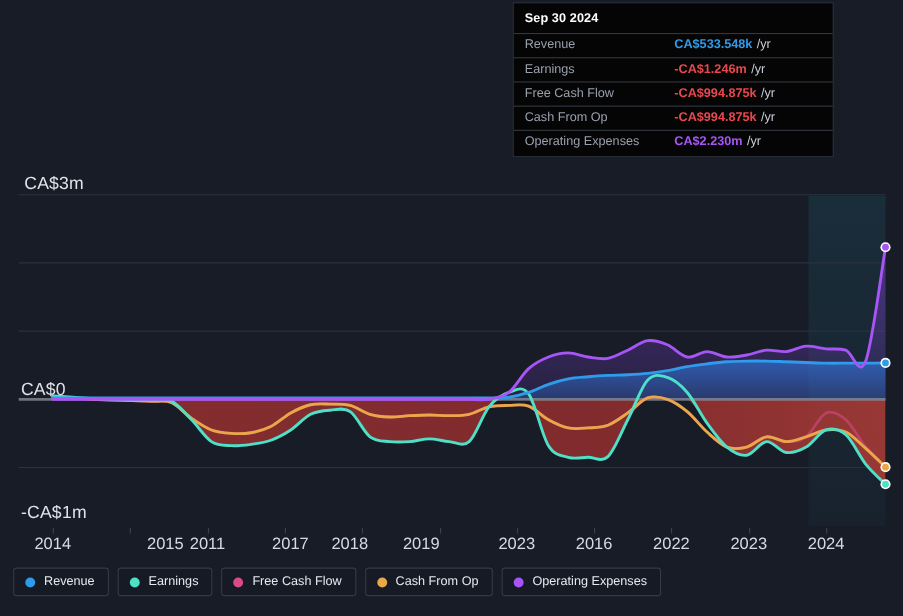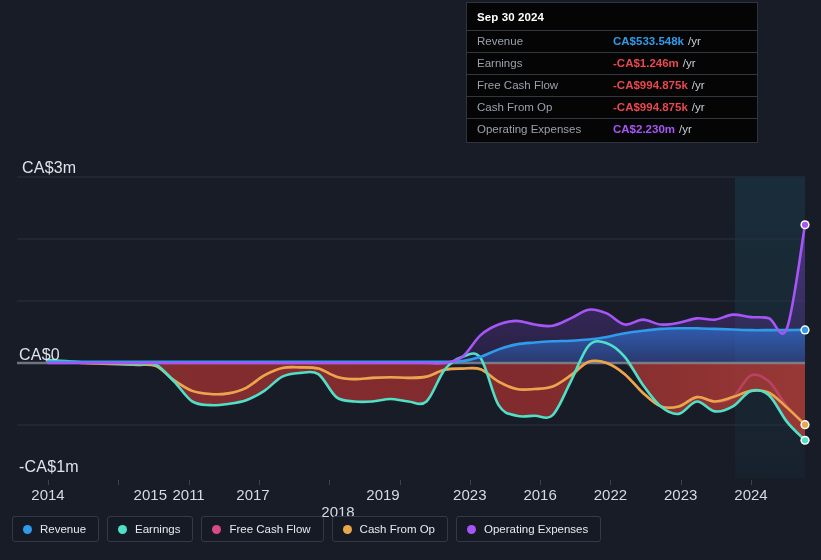--- a/index.html
+++ b/index.html
@@ -139,23 +139,23 @@
   <div class="ylab ylab-bot">-CA$1m</div>
 
   <div class="xaxis" id="xaxis">
       <div class="xtick" style="left: 48px;"></div>
       <div class="xlab" style="left: 48px;">2014</div>
       <div class="xtick" style="left: 118.3px;"></div>
       <div class="xlab" style="left: 118.3px; margin-left: 32px;">2015</div>
       <div class="xtick" style="left: 188.6px;"></div>
       <div class="xlab" style="left: 188.6px;">2011</div>
       <div class="xtick" style="left: 258.9px;"></div>
-      <div class="xlab" style="left: 253px;">2017</div>
+      <div class="xlab" style="left: 264px;">2017</div>
       <div class="xtick" style="left: 329.2px;"></div>
-      <div class="xlab" style="left: 338px; margin-top: 17px;">2018</div>
+      <div class="xlab" style="left: 318px;">2018</div>
       <div class="xtick" style="left: 399.5px;"></div>
       <div class="xlab" style="left: 383px;">2019</div>
       <div class="xtick" style="left: 469.8px;"></div>
       <div class="xlab" style="left: 469.8px;">2023</div>
       <div class="xtick" style="left: 540.1px;"></div>
       <div class="xlab" style="left: 540.1px;">2016</div>
       <div class="xtick" style="left: 610.4px;"></div>
       <div class="xlab" style="left: 610.4px;">2022</div>
       <div class="xtick" style="left: 680.7px;"></div>
       <div class="xlab" style="left: 680.7px;">2023</div>

